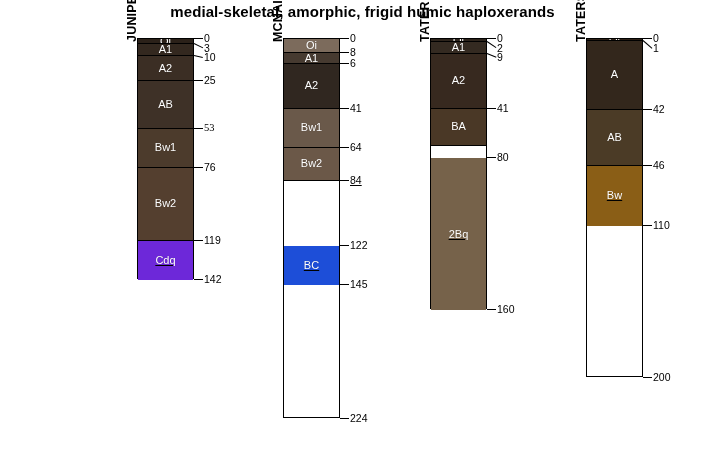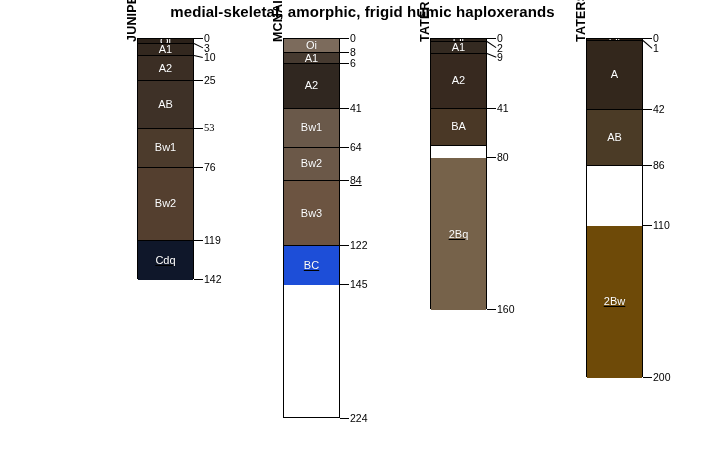--- a/index.html
+++ b/index.html
@@ -97,21 +97,21 @@
           </div>
           <div class="horizon" style="top: 42.4px; height: 47.488px; width: 100%; background: rgb(62, 49, 39);">
             <span class="hz-label">AB</span>
           </div>
           <div class="horizon" style="top: 89.888px; height: 39.008px; width: 100%; background: rgb(76, 59, 44);">
             <span class="hz-label">Bw1</span>
           </div>
           <div class="horizon" style="top: 128.896px; height: 72.928px; width: 100%; background: rgb(84, 63, 47);">
             <span class="hz-label">Bw2</span>
           </div>
-          <div class="horizon" style="top: 201.824px; height: 39.008px; width: 100%; background: #0f172a; border-bottom: none;">
+          <div class="horizon" style="top: 201.824px; height: 39.008px; width: 100%; background: #6d28d9; border-bottom: none;">
             <span class="hz-label">Cdq</span>
           </div>
         </div>
         <div class="leader" style="left: 194px; top: 38px; width: 9px; transform: rotate(0deg);"></div>
         <div class="depth" style="left: 204px; top: 33px;">0</div>
         <div class="leader" style="left: 194px; top: 43.088px; width: 10.0233px; transform: rotate(26.1151deg);"></div>
         <div class="depth" style="left: 204px; top: 42.5px;">3</div>
         <div class="leader" style="left: 194px; top: 54.96px; width: 9.2283px; transform: rotate(12.7712deg);"></div>
         <div class="depth" style="left: 204px; top: 52px;">10</div>
         <div class="leader" style="left: 194px; top: 80.4px; width: 9px; transform: rotate(0deg);"></div>
@@ -135,23 +135,20 @@
             <span class="hz-label">A1</span>
           </div>
           <div class="horizon" style="top: 25.44px; height: 44.096px; width: 100%; background: rgb(48, 39, 32);">
             <span class="hz-label">A2</span>
           </div>
           <div class="horizon" style="top: 69.536px; height: 39.008px; width: 100%; background: rgb(106, 89, 74);">
             <span class="hz-label">Bw1</span>
           </div>
           <div class="horizon" style="top: 108.544px; height: 33.92px; width: 100%; background: rgb(107, 88, 72);">
             <span class="hz-label">Bw2</span>
-          </div>
-          <div class="horizon" style="top: 142.464px; height: 64.448px; width: 100%; background: rgb(108, 84, 65);">
-            <span class="hz-label">Bw3</span>
           </div>
           <div class="horizon" style="top: 206.912px; height: 39.008px; width: 100%; background: #1d4ed8;">
             <span class="hz-label">BC</span>
           </div>
         </div>
         <div class="leader" style="left: 340px; top: 38px; width: 9px; transform: rotate(0deg);"></div>
         <div class="depth" style="left: 350px; top: 33px;">0</div>
         <div class="leader" style="left: 340px; top: 51.568px; width: 9px; transform: rotate(0deg);"></div>
         <div class="depth" style="left: 350px; top: 46.568px;">8</div>
         <div class="leader" style="left: 340px; top: 63.44px; width: 9px; transform: rotate(0deg);"></div>
@@ -206,31 +203,31 @@
         <div class="column" style="left: 586px; top: 38px; width: 57px; height: 339.2px;">
           <div class="horizon" style="top: 0px; height: 1.696px; width: 100%; background: rgb(46, 33, 23);">
             <span class="hz-label">Oi</span>
           </div>
           <div class="horizon" style="top: 1.696px; height: 69.536px; width: 100%; background: rgb(51, 39, 28);">
             <span class="hz-label">A</span>
           </div>
           <div class="horizon" style="top: 71.232px; height: 55.968px; width: 100%; background: rgb(75, 59, 38);">
             <span class="hz-label">AB</span>
           </div>
-          <div class="horizon" style="top: 186.56px; height: 152.64px; width: 100%; background: rgb(110, 74, 8); border-bottom: none;">
-            <span class="hz-label">2Bw</span>
+          <div class="horizon" style="top: 127.2px; height: 59.36px; width: 100%; background: rgb(138, 94, 22);">
+            <span class="hz-label">Bw</span>
           </div>
         </div>
         <div class="leader" style="left: 643px; top: 38px; width: 9px; transform: rotate(0deg);"></div>
         <div class="depth" style="left: 653px; top: 33px;">0</div>
         <div class="leader" style="left: 643px; top: 39.696px; width: 11.9123px; transform: rotate(40.9289deg);"></div>
         <div class="depth" style="left: 653px; top: 42.5px;">1</div>
         <div class="leader" style="left: 643px; top: 109.232px; width: 9px; transform: rotate(0deg);"></div>
         <div class="depth" style="left: 653px; top: 104.232px;">42</div>
         <div class="leader" style="left: 643px; top: 165.2px; width: 9px; transform: rotate(0deg);"></div>
-        <div class="depth" style="left: 653px; top: 160.2px;">86</div>
+        <div class="depth" style="left: 653px; top: 160.2px;">46</div>
         <div class="leader" style="left: 643px; top: 224.56px; width: 9px; transform: rotate(0deg);"></div>
         <div class="depth" style="left: 653px; top: 219.56px;">110</div>
         <div class="leader" style="left: 643px; top: 377.2px; width: 9px; transform: rotate(0deg);"></div>
         <div class="depth" style="left: 653px; top: 372.2px;">200</div>
       </div>
     </div>
 </div>
 
 </body></html>

